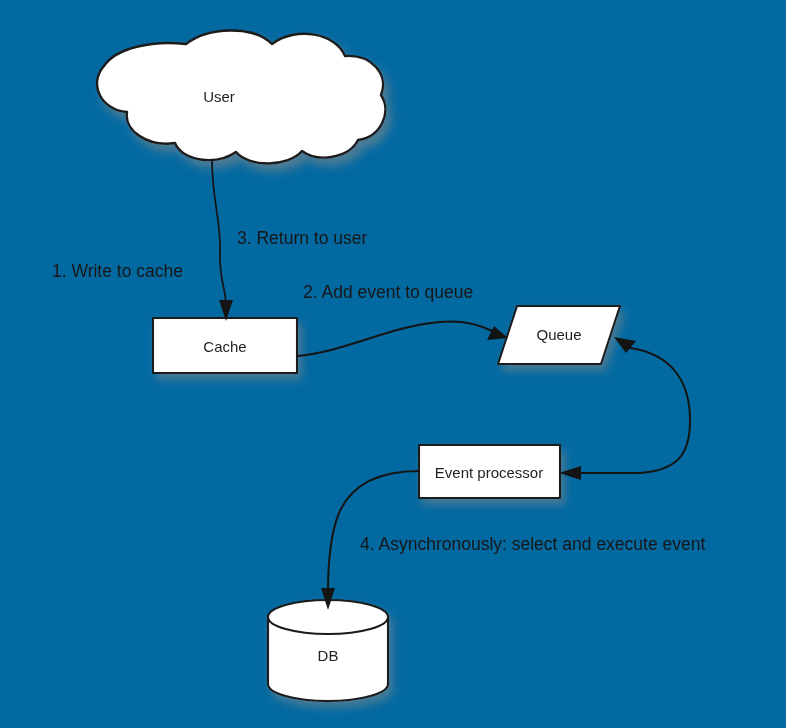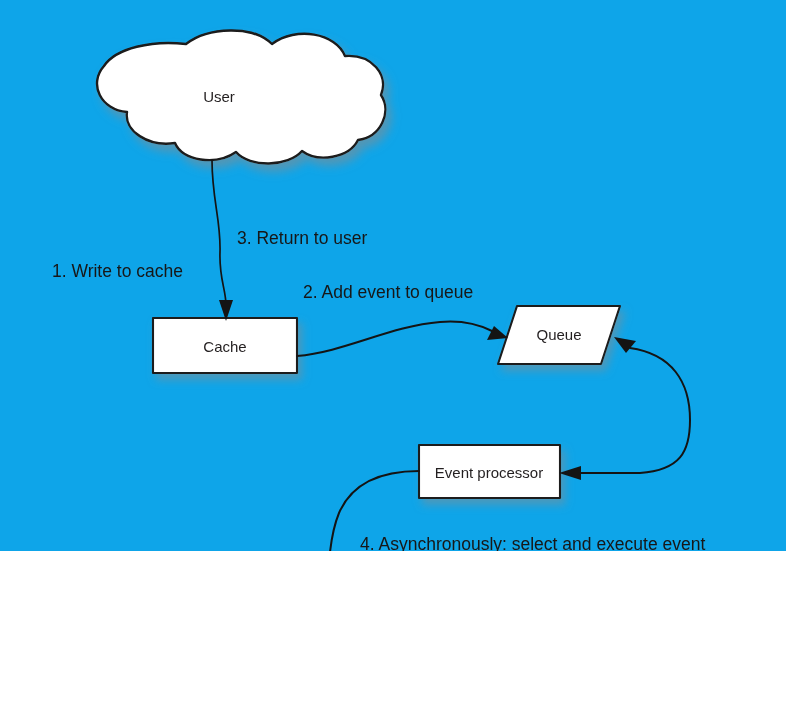--- a/index.html
+++ b/index.html
@@ -8,22 +8,22 @@
     padding: 0;
     background: #ffffff;
   }
   body {
     font-family: "Liberation Sans", sans-serif;
     -webkit-font-smoothing: antialiased;
   }
   #canvas {
     position: relative;
     width: 786px;
-    height: 551px;
-    background: #0ea5e9;
+    height: 728px;
+    background: #0369a1;
     overflow: hidden;
     text-align: center;
   }
   #canvas svg {
     position: absolute;
     top: 0;
     left: 0;
     width: 786px;
     height: 728px;
   }

